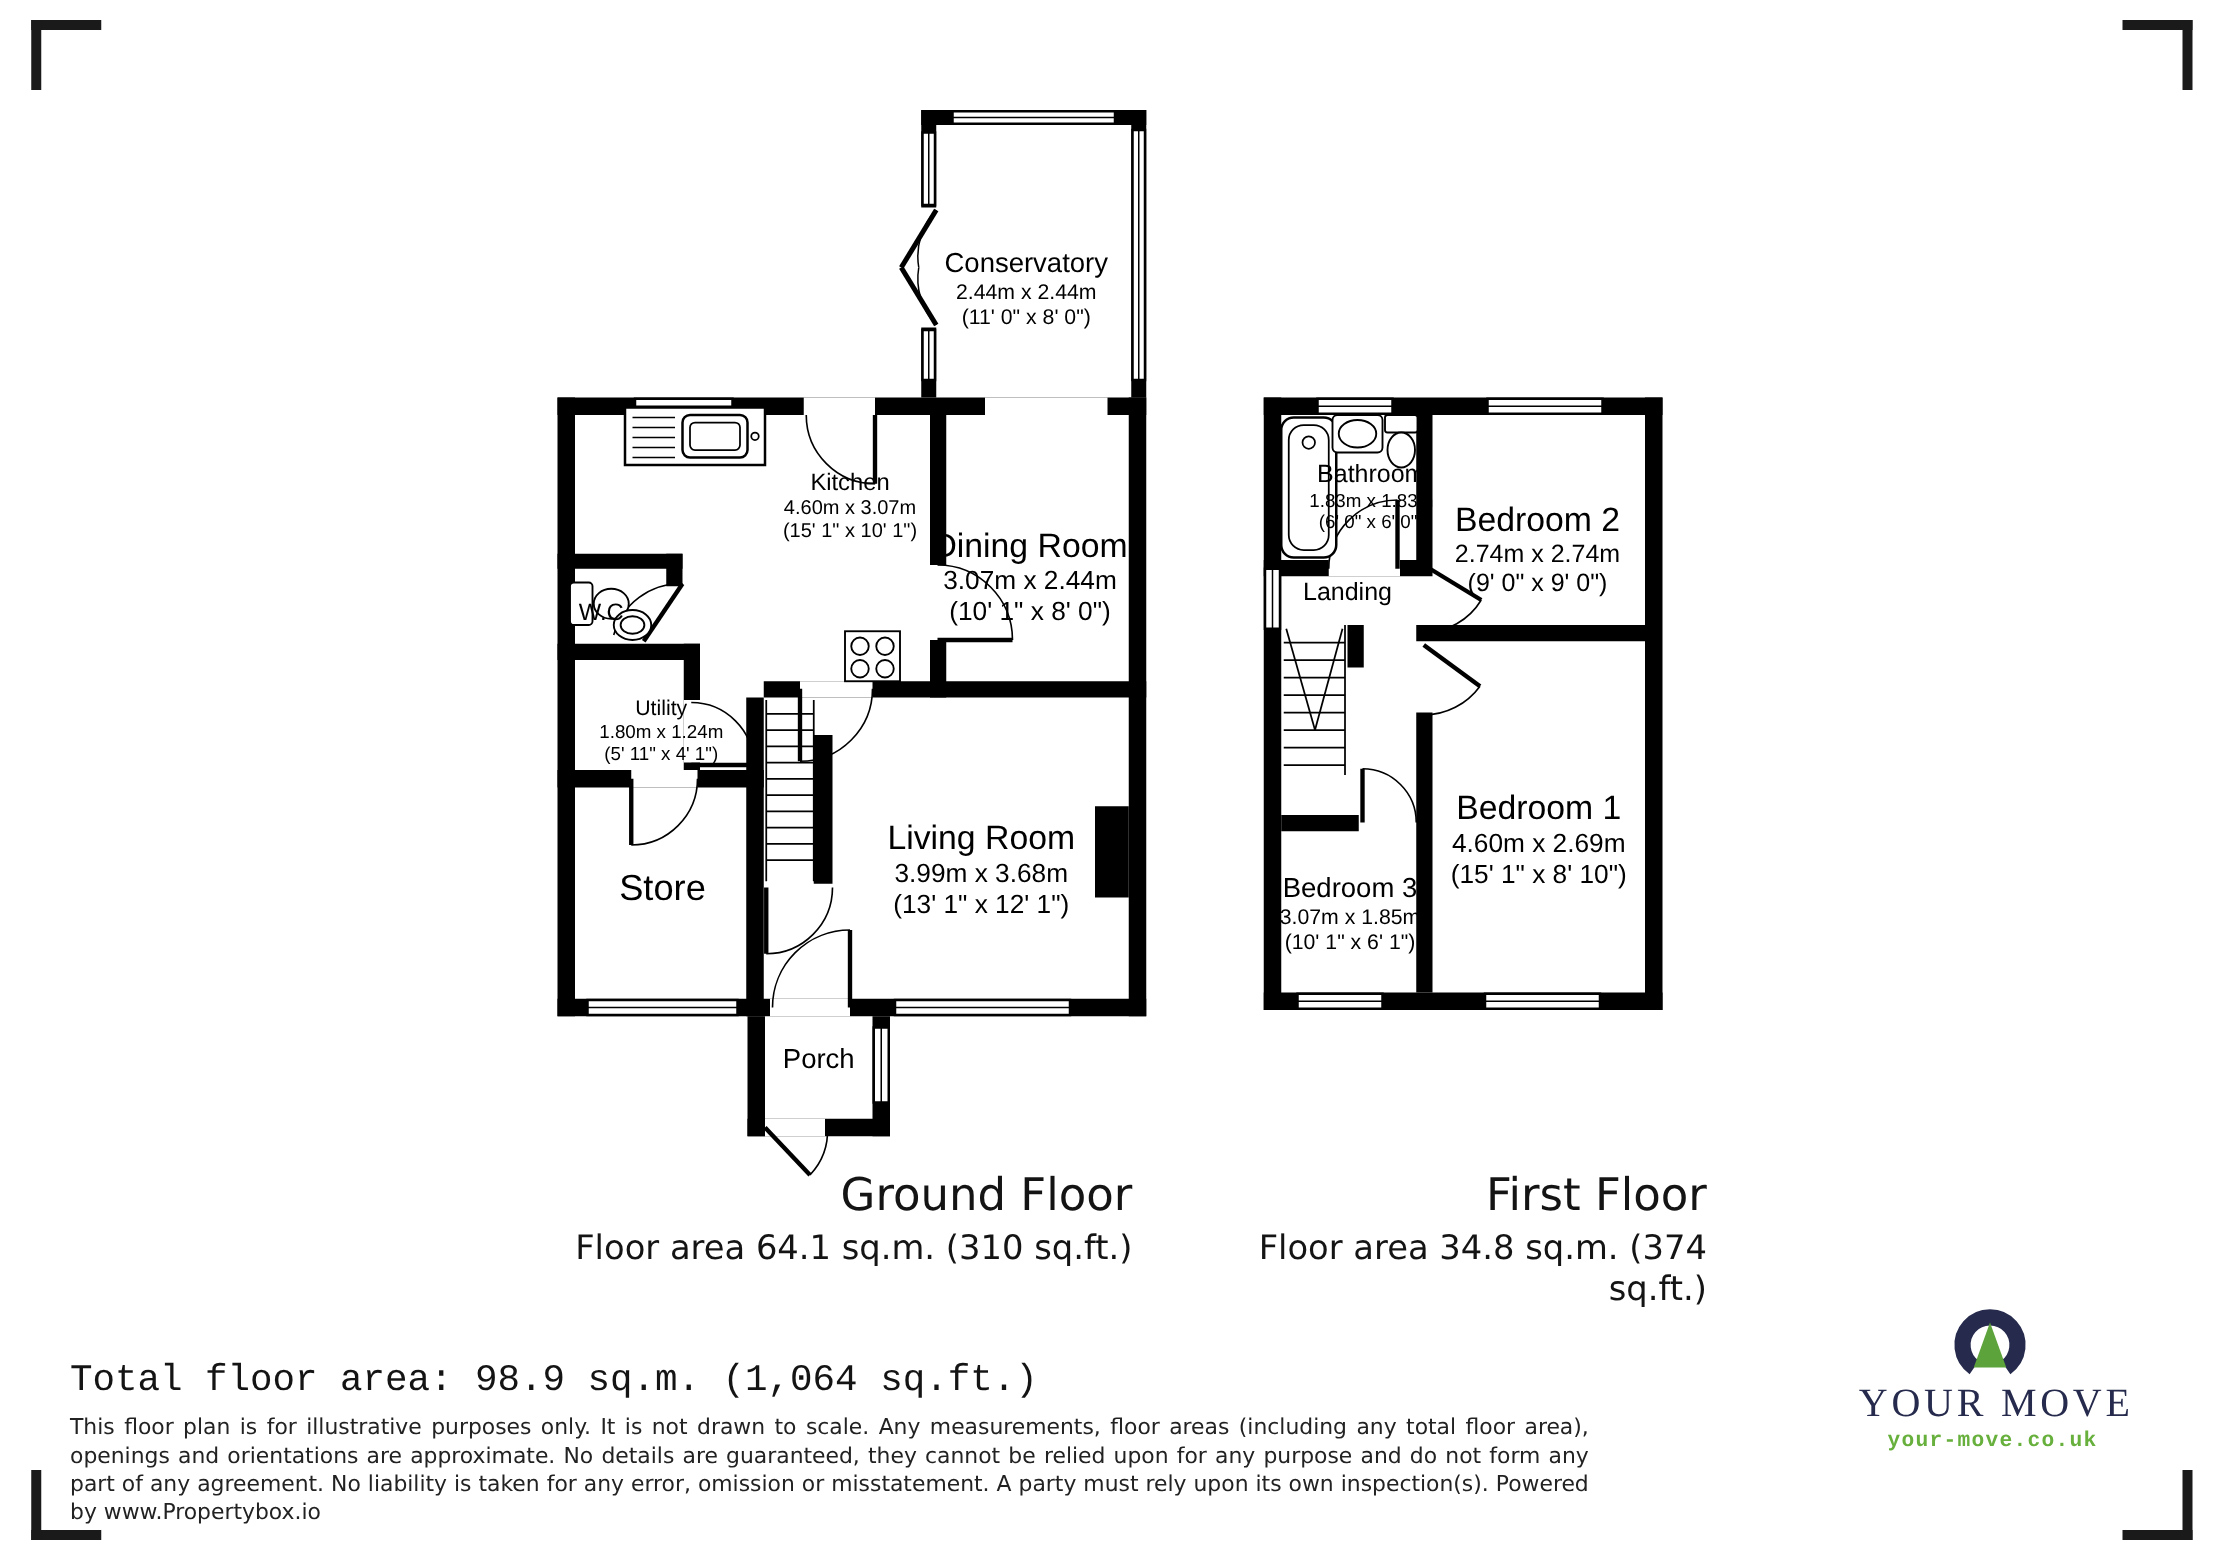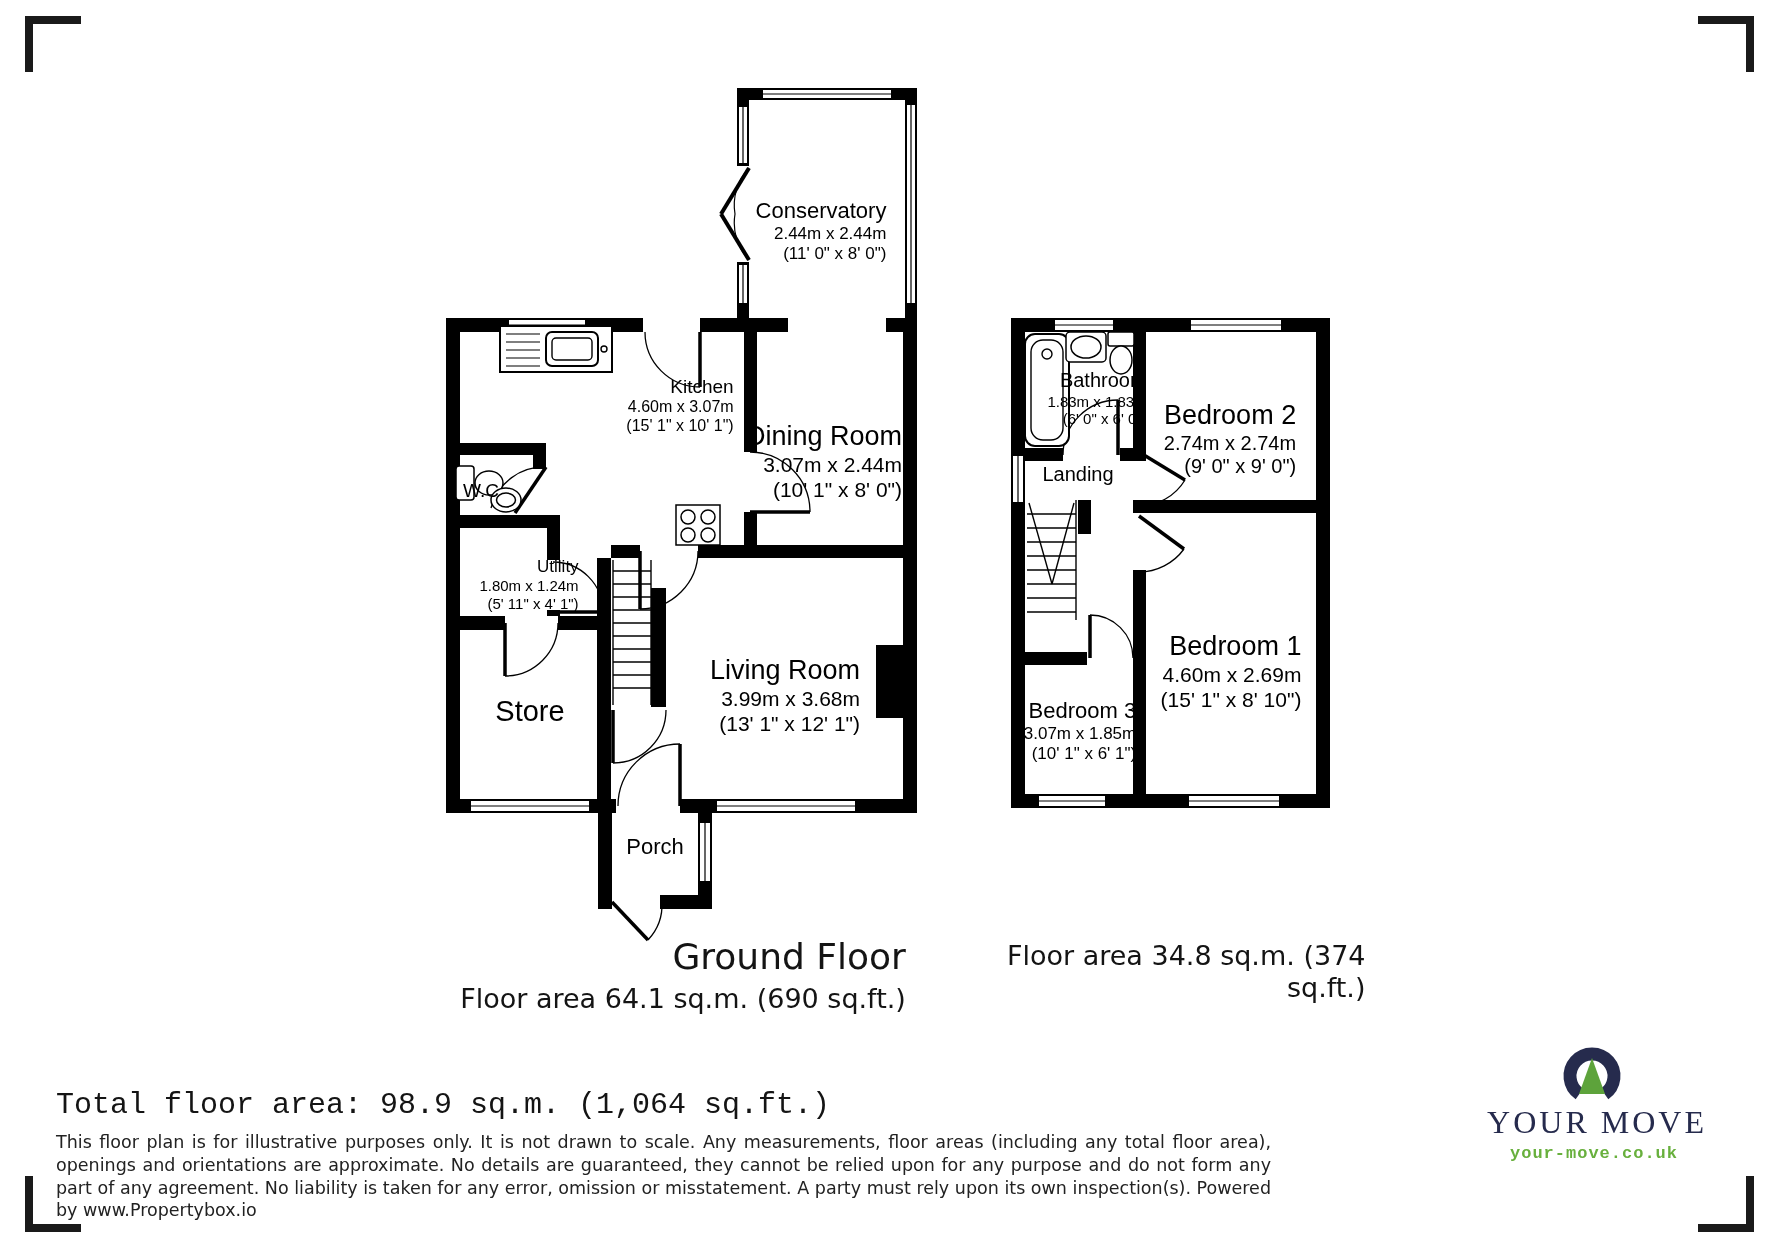--- a/index.html
+++ b/index.html
@@ -9,21 +9,21 @@
   
   .bracket{position:absolute;width:48px;height:48px;}
   .bracket.tl{left:25px;top:16px;border-left:8px solid #1a1a1a;border-top:8px solid #1a1a1a;}
   .bracket.tr{left:1698px;top:16px;border-right:8px solid #1a1a1a;border-top:8px solid #1a1a1a;}
   .bracket.bl{left:25px;top:1176px;border-left:8px solid #1a1a1a;border-bottom:8px solid #1a1a1a;}
   .bracket.br{left:1698px;top:1176px;border-right:8px solid #1a1a1a;border-bottom:8px solid #1a1a1a;}
 
   svg.plan{position:absolute;left:0;top:0;}
 
   
-  .lbl{position:absolute;transform:translate(-50%,-50%);text-align:right;line-height:1.18;white-space:nowrap;}
+  .lbl{position:absolute;transform:translate(-50%,-50%);text-align:center;line-height:1.18;white-space:nowrap;}
   .lbl .nm,.lbl .dm{display:block;}
   #lbl-conservatory{left:821px;top:231px}#lbl-conservatory .nm{font-size:22px}#lbl-conservatory .dm{font-size:17px}
   #lbl-kitchen{left:680px;top:406px}#lbl-kitchen .nm{font-size:19px}#lbl-kitchen .dm{font-size:16px}
   #lbl-dining{left:824px;top:462px}#lbl-dining .nm{font-size:27px}#lbl-dining .dm{font-size:21px}
   #lbl-wc{left:481px;top:491px;font-size:19px}
   #lbl-utility{left:529px;top:585px}#lbl-utility .nm{font-size:17px}#lbl-utility .dm{font-size:15px}
   #lbl-store{left:530px;top:711px;font-size:29px}
   #lbl-living{left:785px;top:696px}#lbl-living .nm{font-size:27px}#lbl-living .dm{font-size:21px}
   #lbl-porch{left:655px;top:847px;font-size:22px}
   #lbl-bathroom{left:1097px;top:398px}#lbl-bathroom .nm{font-size:20px}#lbl-bathroom .dm{font-size:15px}
@@ -331,23 +331,24 @@
     <span class="dm">(15' 1" x 8' 10")</span>
   </div>
   <div class="lbl" id="lbl-bed3">
     <span class="nm">Bedroom 3</span>
     <span class="dm">3.07m x 1.85m</span>
     <span class="dm">(10' 1" x 6' 1")</span>
   </div>
 
   <div class="floor-title" id="ft-ground">
     <span class="t">Ground Floor</span>
-    <span class="a">Floor area 64.1 sq.m. (690 sq.ft.)</span>
+    <span class="a">Floor area 64.1 sq.m. (310 sq.ft.)</span>
   </div>
   <div class="floor-title" id="ft-first">
+    <span class="t">First Floor</span>
     <span class="a">Floor area 34.8 sq.m. (374 sq.ft.)</span>
   </div>
 
   <div class="total-area">Total floor area: 98.9 sq.m. (1,064 sq.ft.)</div>
   <div class="disclaimer">This floor plan is for illustrative purposes only. It is not drawn to scale. Any measurements, floor areas (including any total floor area), openings and orientations are approximate. No details are guaranteed, they cannot be relied upon for any purpose and do not form any part of any agreement. No liability is taken for any error, omission or misstatement. A party must rely upon its own inspection(s). Powered by www.Propertybox.io</div>
 
   <svg class="logo-icon" width="72" height="64" viewBox="0 0 72 64">
     <path d="M 23.4,50 A 22 22 0 1 1 48.6,50" fill="none" stroke="#262b4d" stroke-width="13"></path>
     <path d="M 36,14 L 23,50 L 49,50 Z" fill="#5da33b"></path>
   </svg>

